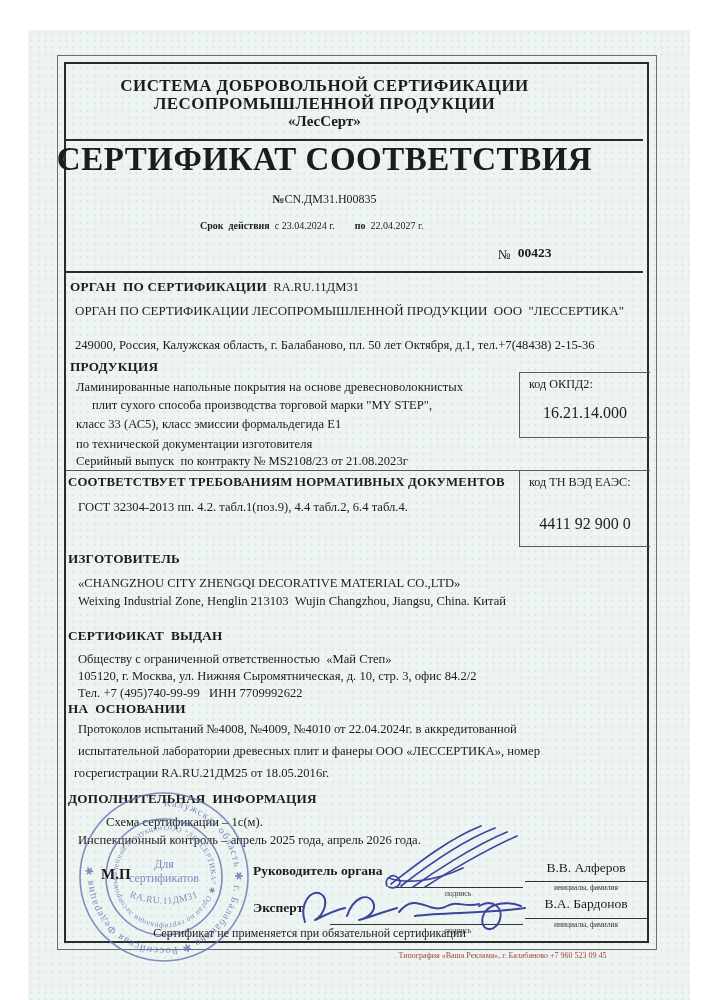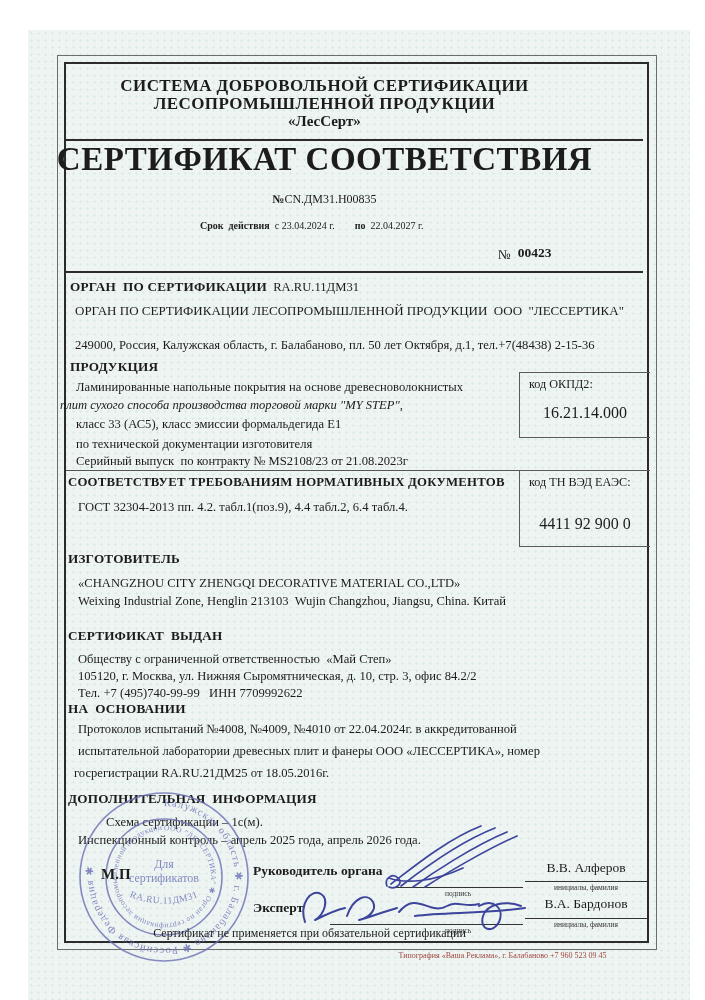--- a/index.html
+++ b/index.html
@@ -50,21 +50,21 @@
   <div class="abs" style="left:498px;top:247px;font-size:13.5px;"><span>№</span><span>  </span><span class="b" style="position:relative;top:-2px;">00423</span></div>
 
   <div class="hrule" style="top:271px;height:2px;"></div>
 
   <div class="abs" style="left:70px;top:277px;"><span class="lbl">ОРГАН  ПО СЕРТИФИКАЦИИ</span><span class="body-t">  </span><span class="body-t">RA.RU.11ДМ31</span></div>
   <div class="abs body-t" style="left:75px;top:303px;font-size:13px;">ОРГАН ПО СЕРТИФИКАЦИИ ЛЕСОПРОМЫШЛЕННОЙ ПРОДУКЦИИ  ООО  "ЛЕССЕРТИКА"</div>
   <div class="abs body-t" style="left:75px;top:338px;">249000, Россия, Калужская область, г. Балабаново, пл. 50 лет Октября, д.1, тел.+7(48438) 2-15-36</div>
 
   <div class="abs lbl" style="left:70px;top:359px;">ПРОДУКЦИЯ</div>
   <div class="abs body-t" style="left:76px;top:380px;">Ламинированные напольные покрытия на основе древесноволокнистых</div>
-  <div class="abs body-t" style="left:60px;top:398px;font-style:italic;">плит сухого способа производства торговой марки "MY STEP",</div>
+  <div class="abs body-t" style="left:92px;top:398px;">плит сухого способа производства торговой марки "MY STEP",</div>
   <div class="abs body-t" style="left:76px;top:417px;">класс 33 (АС5), класс эмиссии формальдегида Е1</div>
   <div class="abs body-t" style="left:76px;top:437px;">по технической документации изготовителя</div>
   <div class="abs body-t" style="left:76px;top:454px;">Серийный выпуск  по контракту № MS2108/23 от 21.08.2023г</div>
 
   <div class="codebox" style="top:372px;height:64px;">
     <div class="clabel">код ОКПД2:</div>
     <div class="cvalue" style="top:31px;">16.21.14.000</div>
   </div>
 
   <div class="hrule" style="top:470px;height:1px;background:#555;"></div>

